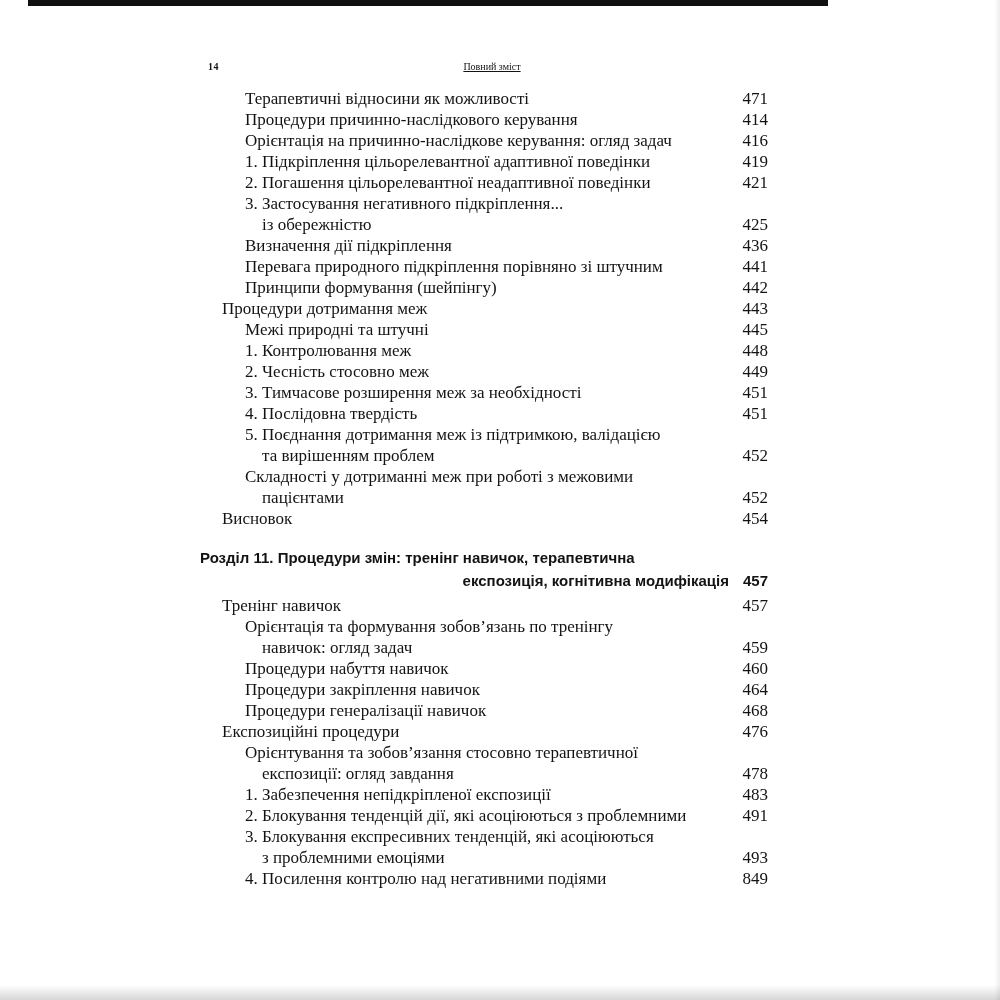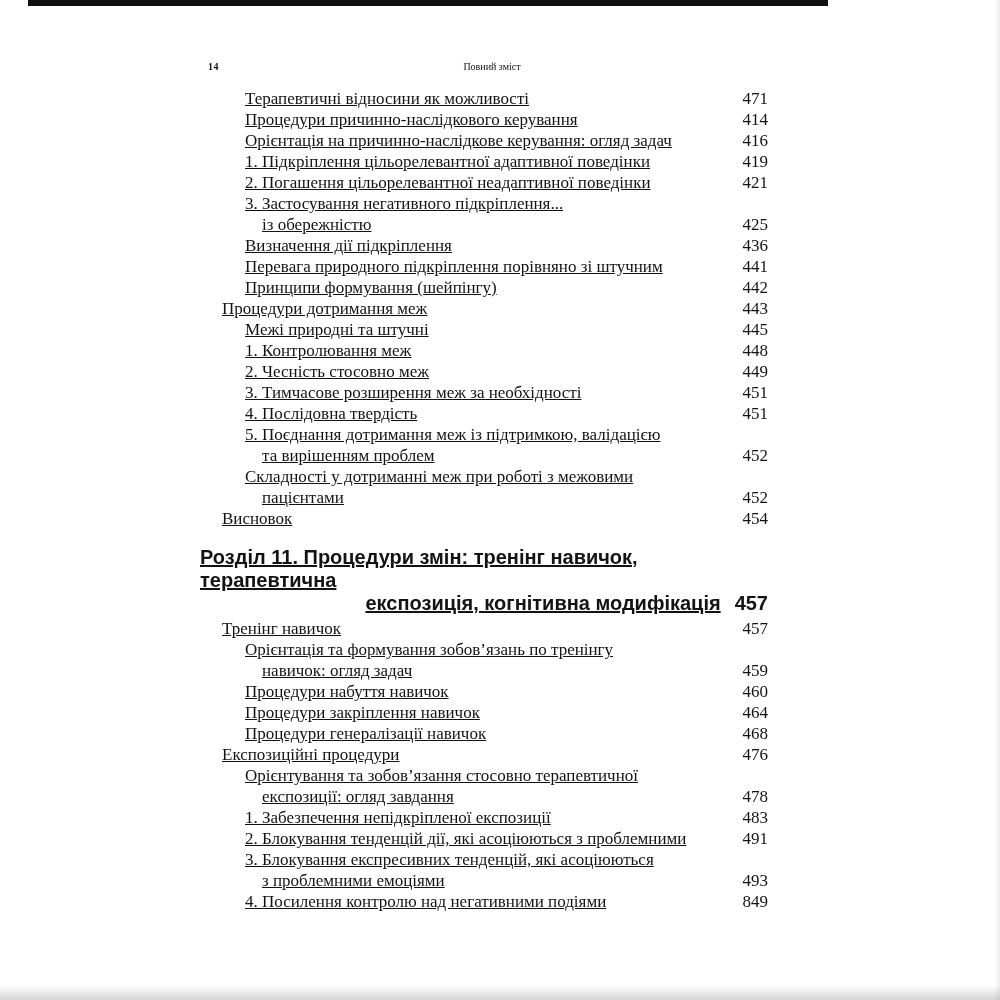--- a/index.html
+++ b/index.html
@@ -28,44 +28,44 @@
 
   
   .page-header {
     position:absolute; top:57px; left:208px; width:568px;
     font-size:10px; line-height:19px;
   }
   .page-num-left {
     position:absolute; left:0; top:0;
     font-weight:bold; letter-spacing:0.4px;
   }
-  .running-title { display:block; text-align:center; }
+  .running-title { display:block; text-align:center;text-decoration:underline; }
 
   
   .toc {
     position:absolute; top:88px; left:200px; width:568px;
     font-size:17px; line-height:21px;
   }
   .toc-entry {
     display:flex; justify-content:space-between; align-items:flex-end;
   }
   .entry-text { flex:1 1 auto; }
-  .entry-text .line { display:block;text-decoration:underline; }
+  .entry-text .line { display:block; }
   .entry-page { white-space:nowrap; margin-left:14px; }
 
   .indent-0 .entry-text { padding-left:0; }
   .indent-1 .entry-text { padding-left:22px; }
   .indent-2 .entry-text { padding-left:45px; }
 
   .toc-entry .line + .line { padding-left:17px; }
 
   .toc-entry.bold {
     font-family:"Liberation Sans", sans-serif;
     font-weight:bold;
-    font-size:20px;
+    font-size:15px;
     line-height:23px;
     margin-top:17px;
     margin-bottom:3px;
   }
   .toc-entry.bold .line + .line { padding-left:46px;text-align:right; }
 </style>
 </head>
 <body>
 
 <div class="edge-top"></div>

